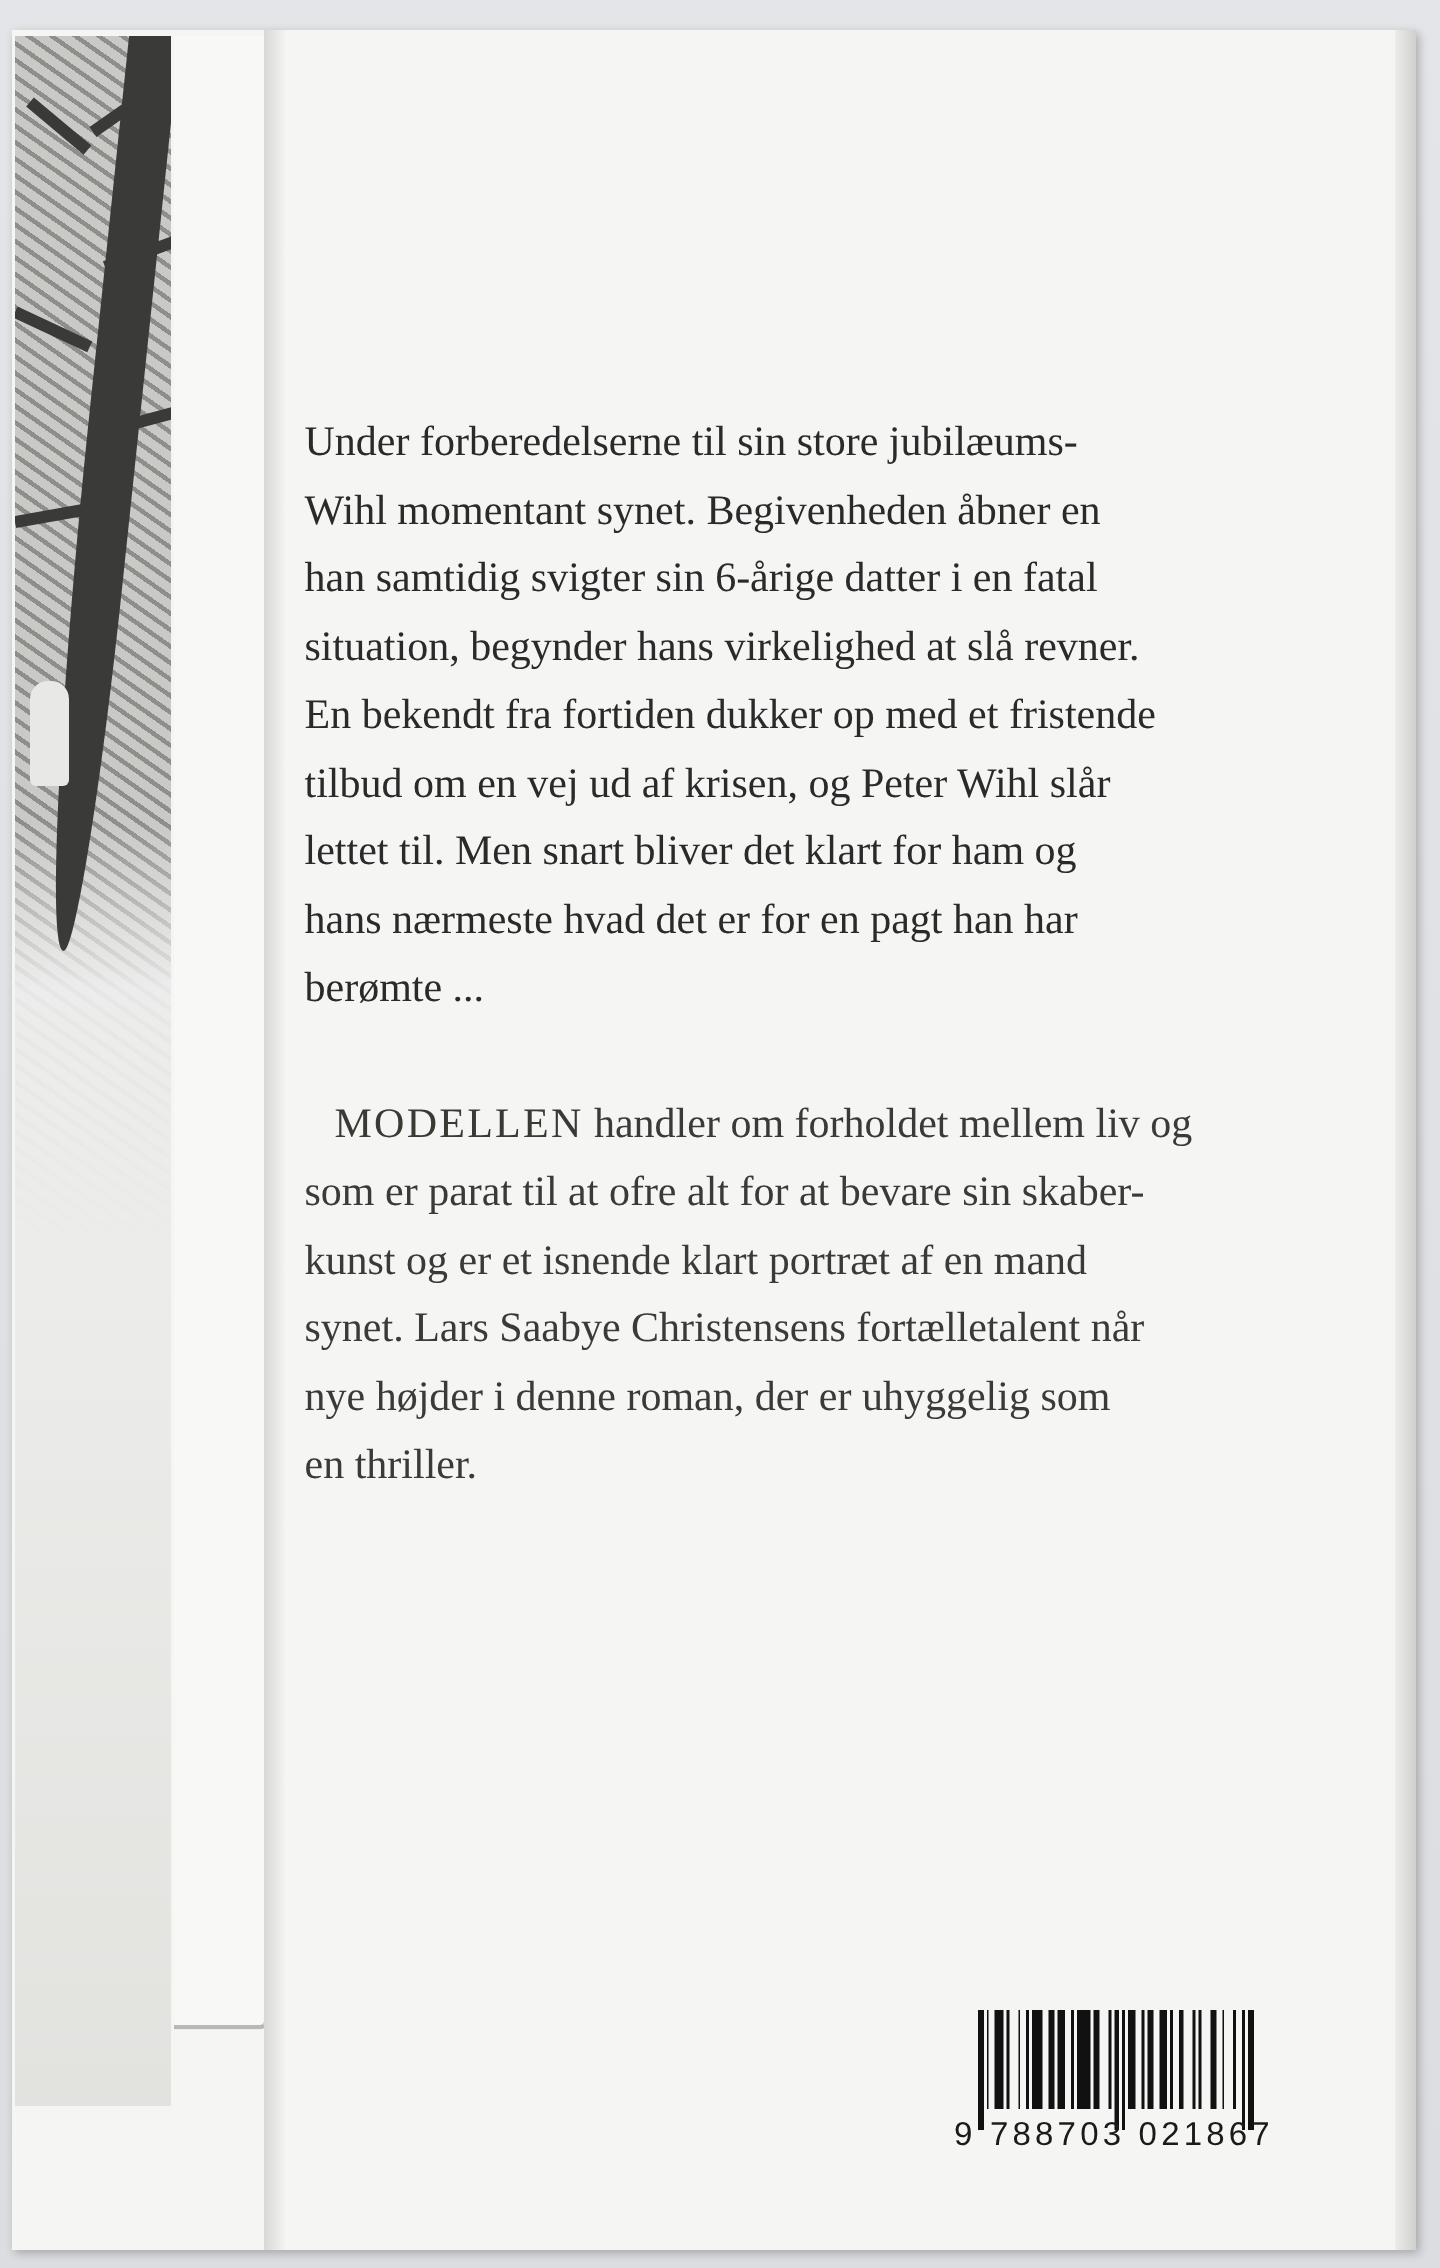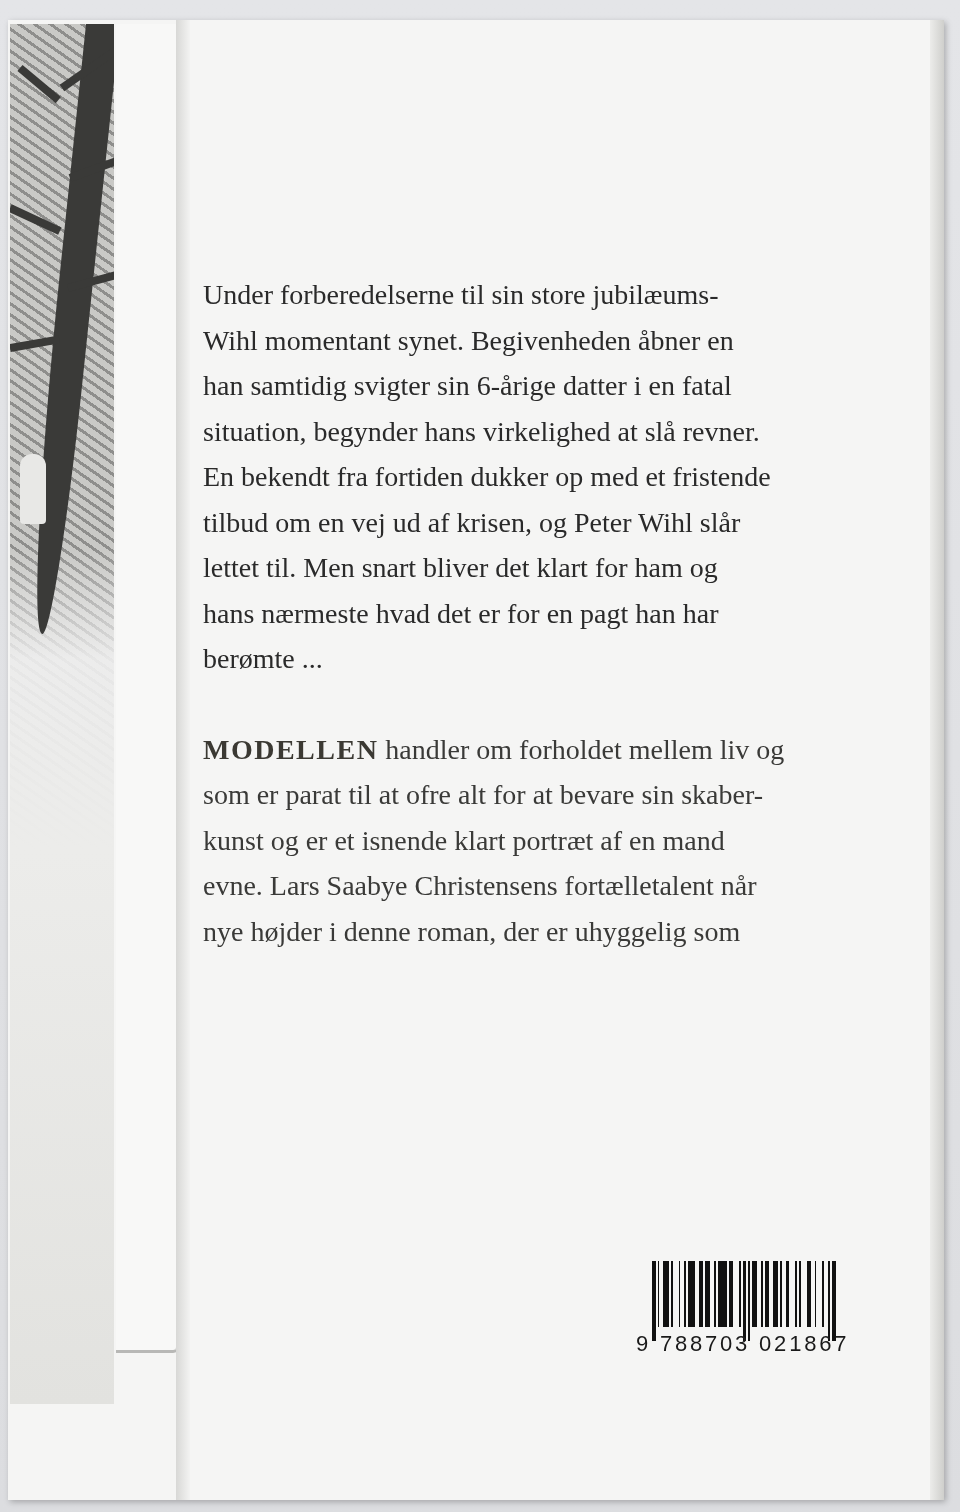--- a/index.html
+++ b/index.html
@@ -47,23 +47,23 @@
     position: absolute; right: 0; top: 0; width: 14px; height: 1480px;
     background: linear-gradient(90deg, #ececea, #cfcfcc);
   }
   .blurb {
     position: absolute; left: 203px; top: 272px; width: 680px;
     font-size: 28px; line-height: 45.5px; color: #2a2a2a;
   }
   .blurb p { margin: 0; }
   .blurb .line { display: block; white-space: nowrap; }
   .para2 { margin-top: 45px !important; color: #3a3a38; }
-  .title-word { font-weight: bold; letter-spacing: 1.5px; color: #3b3933; }
+  .title-word { font-weight: normal; letter-spacing: 1.5px; color: #3b3933; margin-left: 20px; }
   .barcode {
-    position: absolute; left: 636px; top: 1261px; width: 220px; height: 110px;
+    position: absolute; left: 636px; top: 1340px; width: 220px; height: 110px;
   }
   .bars { position: absolute; left: 16px; top: 0; height: 80px; display: flex; align-items: flex-start; }
   .bar { background: #111; height: 66px; }
   .bar.guard { height: 80px; }
   .barcode-number {
     position: absolute; left: 0; top: 70px;
     font-family: "Liberation Sans", "DejaVu Sans", sans-serif;
     font-size: 22px; letter-spacing: 2.8px; color: #1a1a1a; white-space: nowrap;
   }
 </style>
@@ -95,22 +95,23 @@
     <span class="line">En bekendt fra fortiden dukker op med et fristende</span>
     <span class="line">tilbud om en vej ud af krisen, og Peter Wihl slår</span>
     <span class="line">lettet til. Men snart bliver det klart for ham og</span>
     <span class="line">hans nærmeste hvad det er for en pagt han har</span>
     <span class="line">berømte ...</span>
   </p>
   <p class="para2">
     <span class="line"><span class="title-word">MODELLEN</span><span> handler om forholdet mellem liv og</span></span>
     <span class="line">som er parat til at ofre alt for at bevare sin skaber-</span>
     <span class="line">kunst og er et isnende klart portræt af en mand</span>
-    <span class="line">evne. Lars Saabye Christensens fortælletalent når</span>
+    <span class="line">synet. Lars Saabye Christensens fortælletalent når</span>
     <span class="line">nye højder i denne roman, der er uhyggelig som</span>
+    <span class="line">en thriller.</span>
   </p>
 </div>
 
 <div class="barcode">
   <div class="bars">
       <div class="bar guard" style="width: 3.6px; margin-right: 2px;"></div>
       <div class="bar" style="width: 1.8px; margin-right: 4px;"></div>
       <div class="bar" style="width: 5.4px; margin-right: 2px;"></div>
       <div class="bar" style="width: 1.8px; margin-right: 6px;"></div>
       <div class="bar" style="width: 1.8px; margin-right: 4px;"></div>

